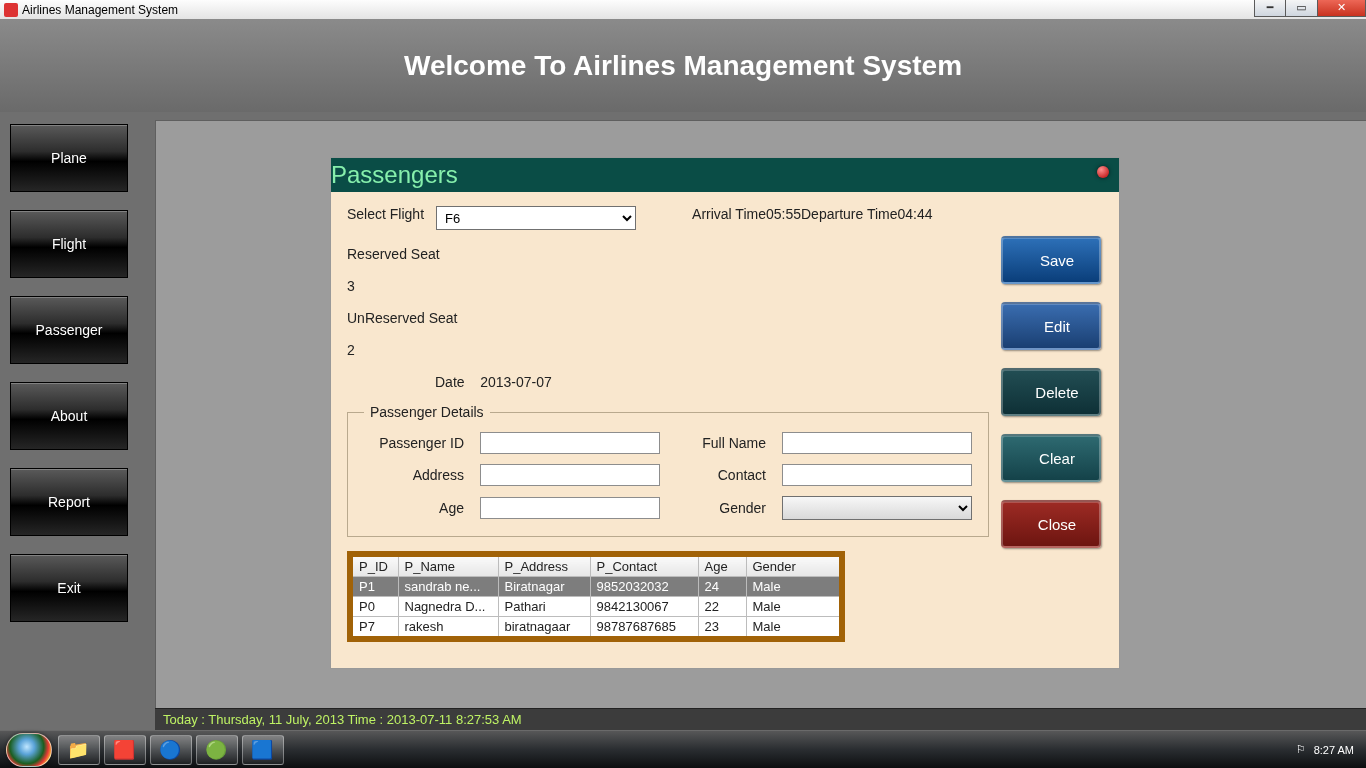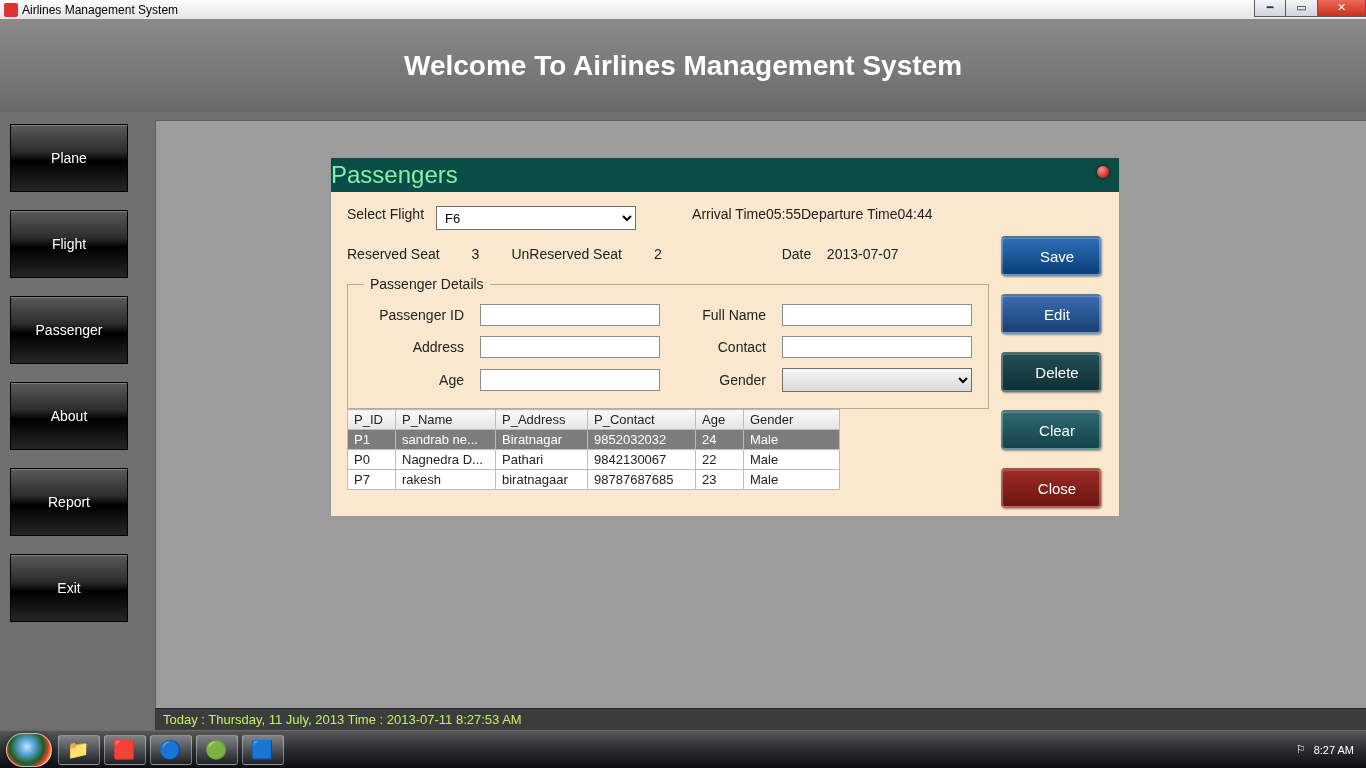--- a/index.html
+++ b/index.html
@@ -69,21 +69,21 @@
 
   .form-body { padding: 14px 16px 26px 16px; font-size:14px; color:#222; }
 
   .toprow { display:flex; align-items:flex-start; gap:12px; flex-wrap:wrap; }
   .toprow .lbl { white-space:nowrap; }
   select.flight {
     width: 200px; height:24px; border:1px solid #707070; background:#fff;
     font-size:13px; padding:1px 4px;
   }
   .inforow { display:flex; align-items:center; margin-left: 44px;}
-  .seatrow { display:flex; gap:32px; align-items:center; margin-top:16px;}
+  .seatrow { display:flex; gap:16px; margin-top:16px;flex-direction:column;}
   .daterow { margin-left: 88px;}
 
   fieldset.details {
     border:1px solid #b9a98e; margin-top:14px; padding:12px 16px 16px 16px;
     width: 620px;
   }
   fieldset.details legend { padding:0 6px; font-size:14px; }
 
   .fieldgrid {
     display:grid; grid-template-columns: 100px 180px 90px 190px;
@@ -93,39 +93,39 @@
   .txt {
     height:22px; border:1px solid #8d8d8d; background:#fff; padding:1px 4px; font-size:13px;
   }
   select.gender {
     height:24px; border:1px solid #707070;
     background: linear-gradient(#f7f7f7,#d9d9d9); font-size:13px;
   }
 
   
   table.grid {
-    border-collapse:collapse; font-size:13px;
-    background:#fff; border:1px solid #a16207;
+    border-collapse:collapse; margin-top:14px; font-size:13px;
+    background:#fff; border:6px solid #a16207;
   }
   table.grid th, table.grid td {
     border:1px solid #bcbcbc; padding:2px 6px; text-align:left; height:20px;
   }
   table.grid th {
     background: linear-gradient(#fafafa,#e6e6e6); font-weight:normal;
   }
   table.grid tr.selected td { background:#7d7d7d; color:#fff;}
   .c-id{width:48px;} .c-name{width:100px;} .c-addr{width:92px;}
   .c-cont{width:108px;} .c-age{width:48px;} .c-gen{width:96px;}
 
   
   .actions {
     position:absolute; right:18px; top:78px; display:flex; flex-direction:column; gap:18px;
   }
   .actbtn {
-    width:100px; height:40px; color:#fff; font-size:15px;
+    width:100px; height:48px; color:#fff; font-size:15px;
     border:2px solid rgba(255,255,255,.28); border-radius:4px;
     display:flex; align-items:center; justify-content:center; cursor:pointer;
     box-shadow: 1px 1px 2px rgba(0,0,0,.4), inset 0 1px 0 rgba(255,255,255,.2);
     padding-left: 12px;
   }
   .btn-save  { background: linear-gradient(#2d70b8,#0a3e7a);}
   .btn-edit  { background: linear-gradient(#3a6db0,#1a3f72);}
   .btn-del   { background: linear-gradient(#224e54,#0e3036);}
   .btn-clear { background: linear-gradient(#2e6a71,#144249);}
   .btn-close { background: linear-gradient(#9d2b24,#6d1510);}

